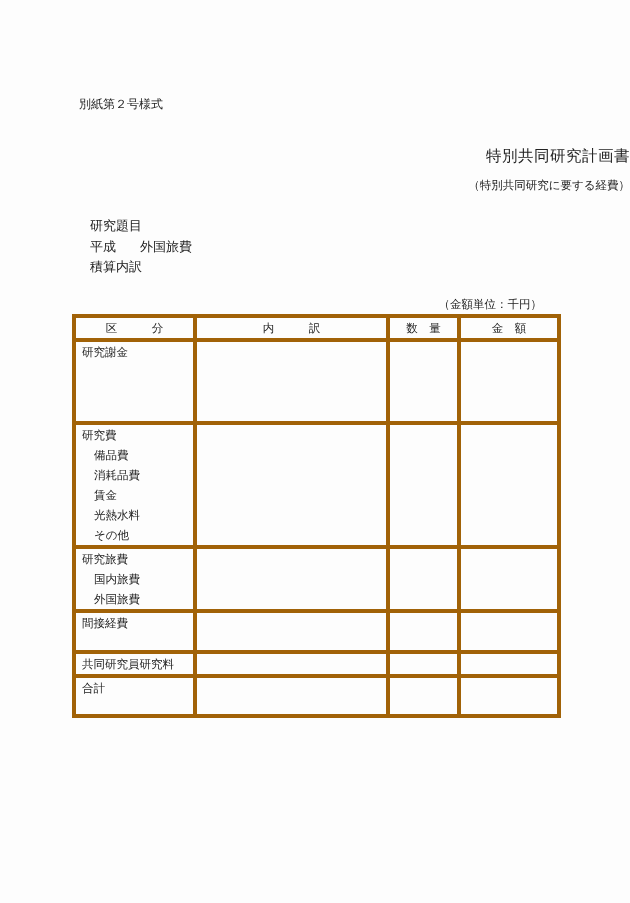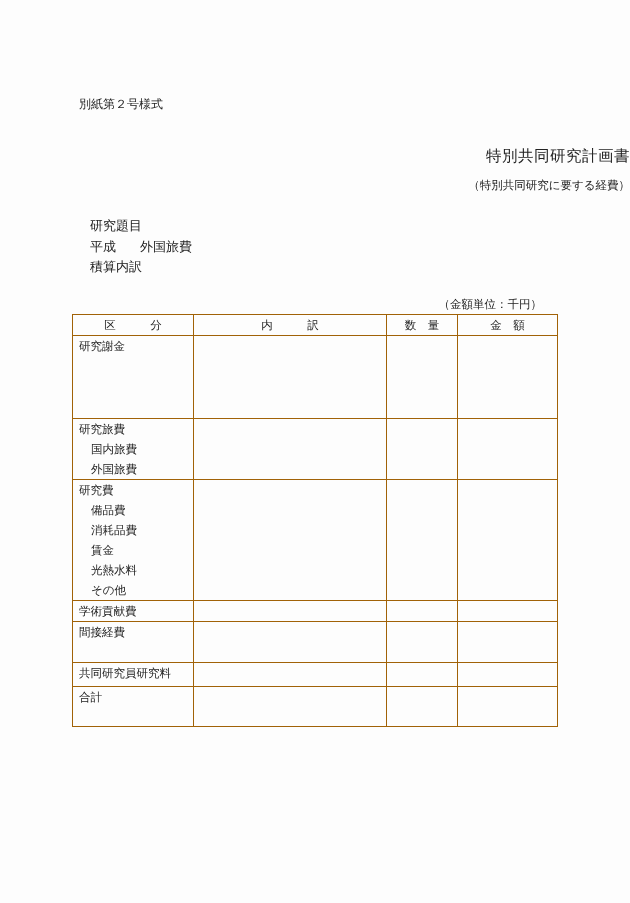--- a/index.html
+++ b/index.html
@@ -24,21 +24,21 @@
 
   table.budget {
     position: absolute;
     left: 72px; top: 314px;
     width: 485px;
     border-collapse: collapse;
     table-layout: fixed;
     font-size: 11.5px;
   }
   table.budget td, table.budget th {
-    border: 1px solid #a16207;
+    border: 4px solid #a16207;
     vertical-align: top;
     padding: 0;
     font-weight: normal;
   }
   table.budget th {
     height: 20px;
     vertical-align: middle;
     text-align: center;
     letter-spacing: 0;
   }
@@ -78,46 +78,38 @@
   </thead>
   <tbody>
     <tr style="height:83px">
       <td class="cat">
         <span class="main">研究謝金</span>
       </td>
       <td></td>
       <td></td>
       <td></td>
     </tr>
-    <tr style="height:60px">
-      <td class="cat">
-        <span class="main">研究旅費</span>
-        <span class="sub">国内旅費</span>
-        <span class="sub">外国旅費</span>
-      </td>
-      <td></td>
-      <td></td>
-      <td></td>
-    </tr>
     <tr style="height:121px">
       <td class="cat">
         <span class="main">研究費</span>
         <span class="sub">備品費</span>
         <span class="sub">消耗品費</span>
         <span class="sub">賃金</span>
         <span class="sub">光熱水料</span>
         <span class="sub">その他</span>
       </td>
       <td></td>
       <td></td>
       <td></td>
     </tr>
-    <tr style="height:20px">
+    <tr style="height:60px">
       <td class="cat">
-        <span class="main">学術貢献費</span>
+        <span class="main">研究旅費</span>
+        <span class="sub">国内旅費</span>
+        <span class="sub">外国旅費</span>
       </td>
       <td></td>
       <td></td>
       <td></td>
     </tr>
     <tr style="height:41px">
       <td class="cat">
         <span class="main">間接経費</span>
       </td>
       <td></td>

